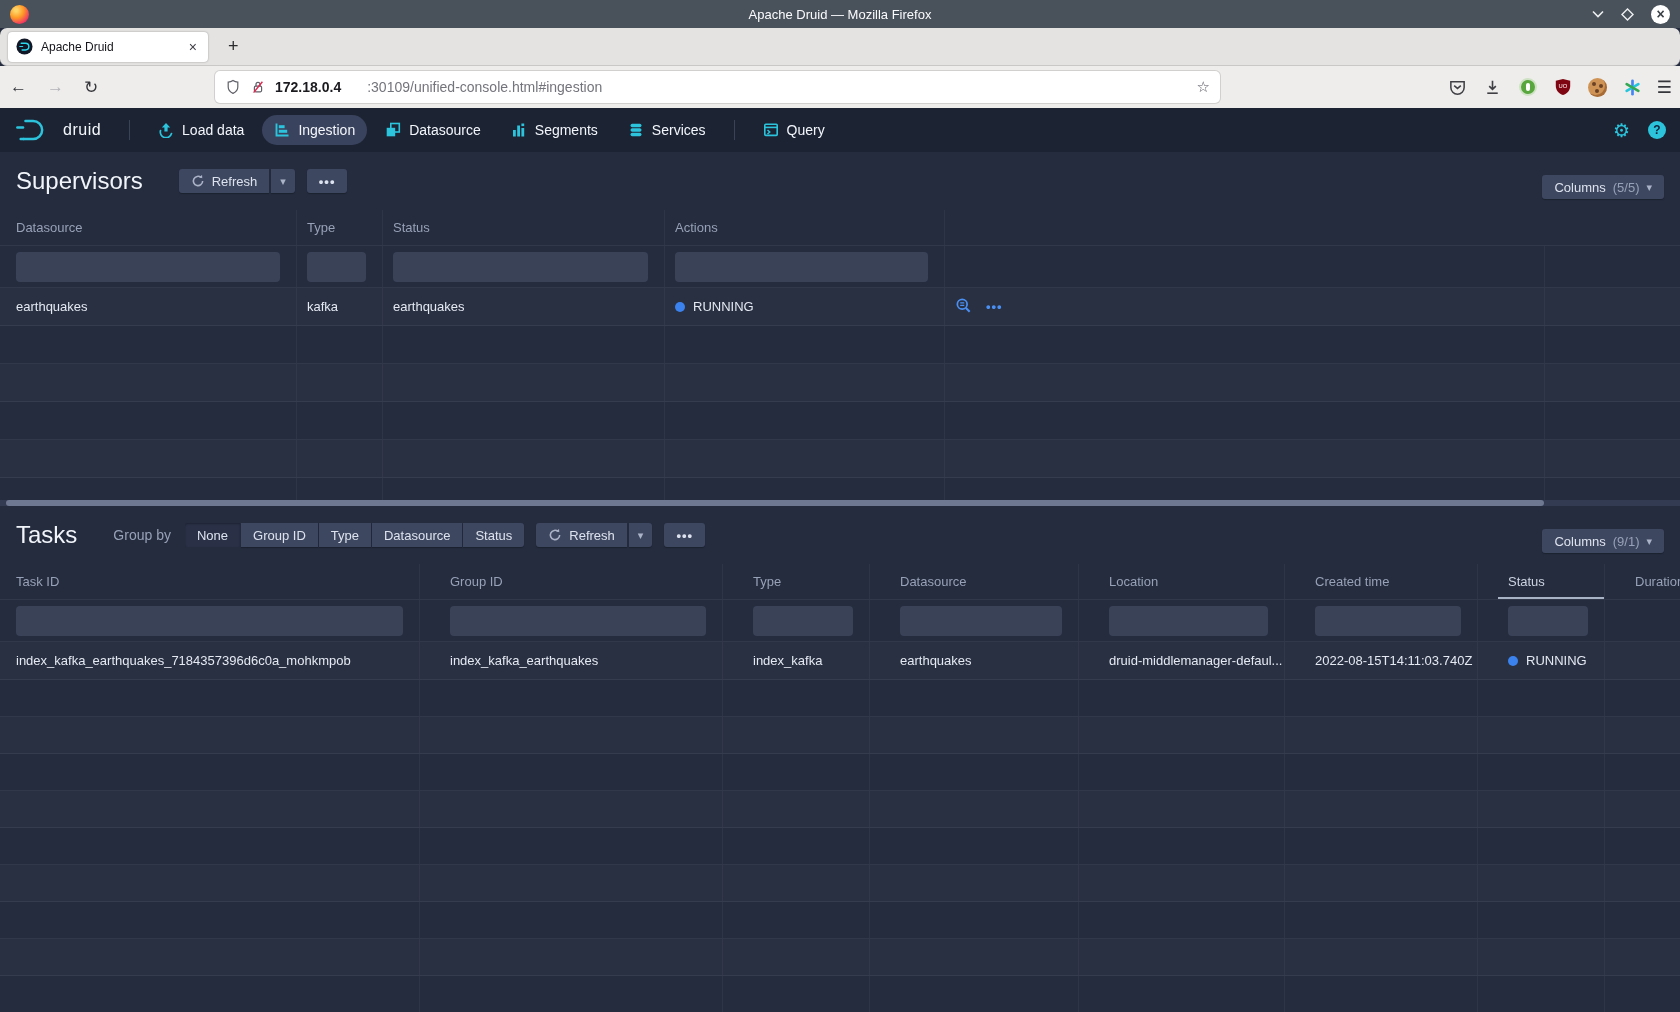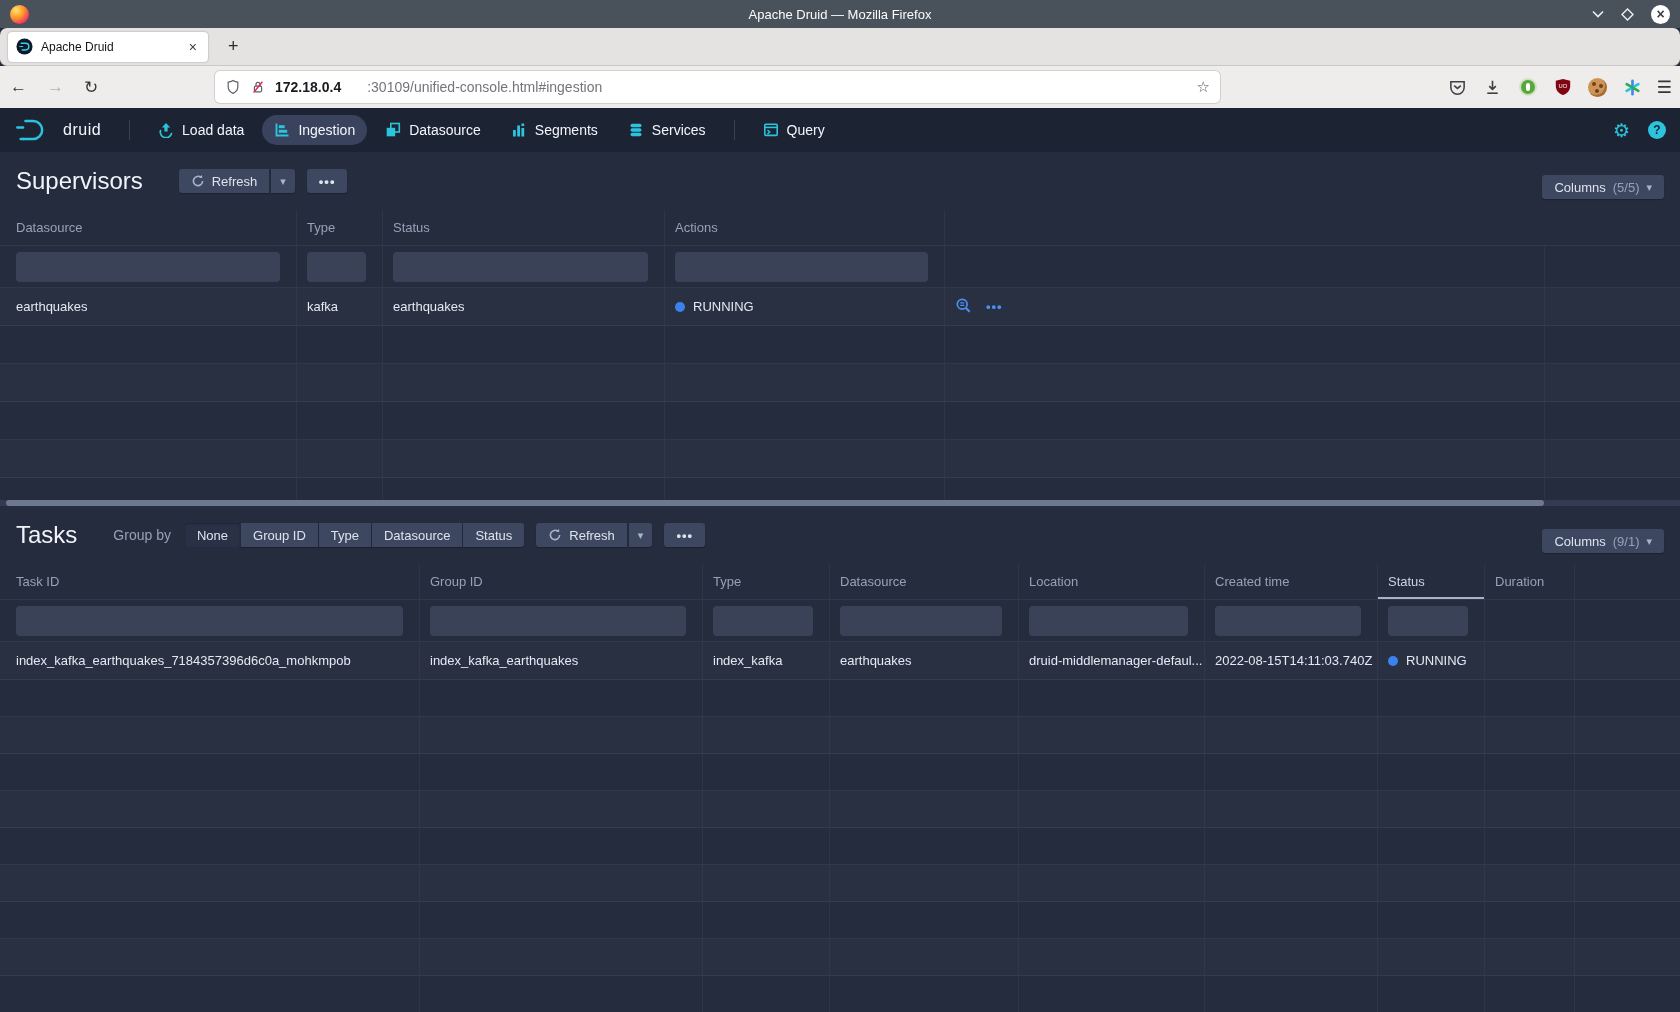--- a/index.html
+++ b/index.html
@@ -94,21 +94,21 @@
   .split { display:flex; gap:2px; }
   .split .btn:first-child { border-radius:3px 0 0 3px; }
   .split .btn:last-child { border-radius:0 3px 3px 0; padding:0 9px; }
   .caret { color:#aab3c7; font-size:11px; }
   .more-btn { letter-spacing:1px; font-weight:bold; }
   .columns-btn { position:absolute; right:16px; top:23px; }
   .columns-count { color:var(--muted); }
   
   .trow { display:grid; align-items:center; }
   .sup-t .trow { grid-template-columns:var(--supcols); }
-  .task-t .trow { grid-template-columns:var(--taskcols); }
+  .task-t .trow { grid-template-columns:var(--taskcols);gap:20px; }
   .th, .td { height:100%; display:flex; align-items:center; padding:0 8px 0 10px;
     border-right:1px solid var(--vline); overflow:hidden; white-space:nowrap; }
   .th:first-child, .td:first-child { padding-left:16px; }
   .filler { border-right:none; }
   .head-row { height:36px; border-bottom:1px solid var(--line); }
   .th { color:var(--muted); font-size:13px; }
   .th.sorted { box-shadow:inset 0 -2px 0 #a9b3c6; color:#ccd3e0; }
   .filter-row { height:42px; border-bottom:1px solid var(--line); }
   .filter-row input { width:calc(100% - 8px); height:30px; background:var(--input);
     border:none; border-radius:4px; outline:none; color:var(--text); font-size:13px;

